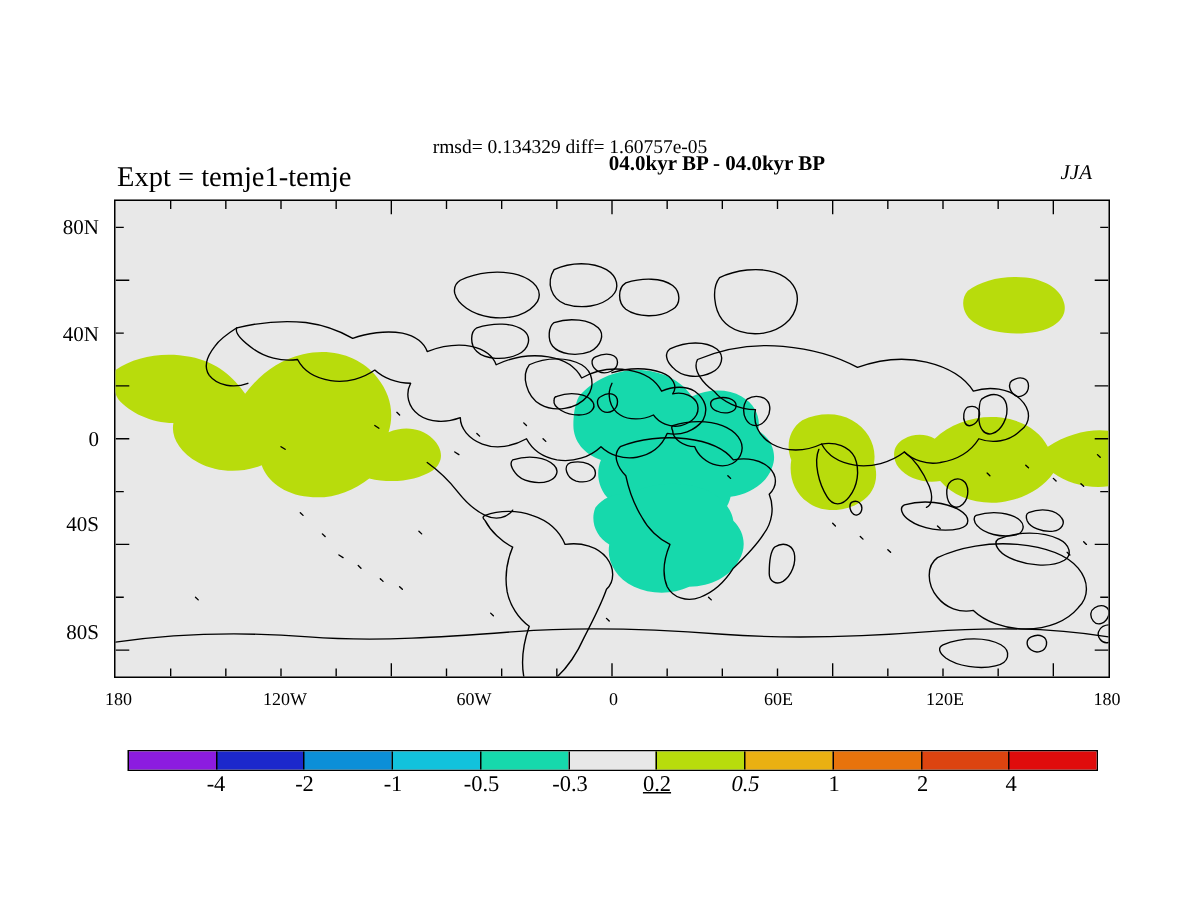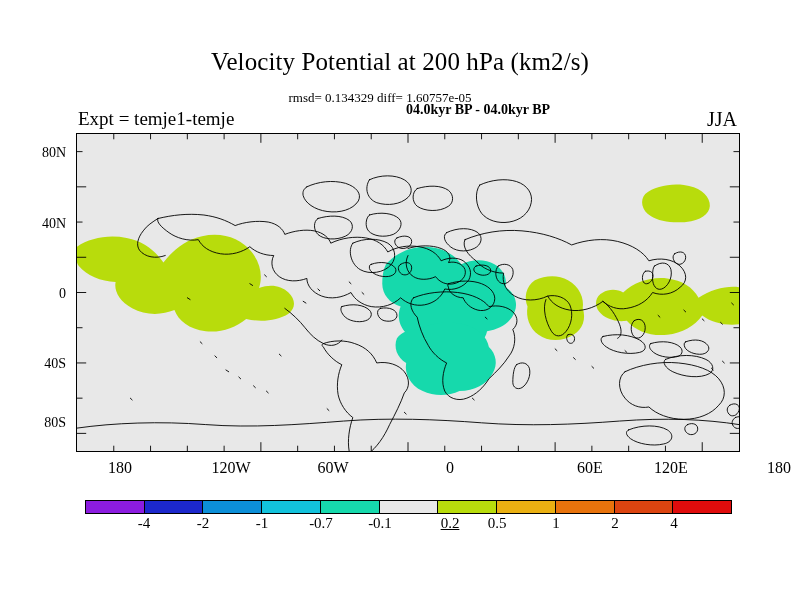--- a/index.html
+++ b/index.html
@@ -59,21 +59,22 @@
     position: absolute;
     left: 78px;
     top: 108px;
     font-size: 19px;
   }
 
   #season-label {
     position: absolute;
     left: 707px;
     top: 108px;
-    font-size: 20px;
+    font-size: 14px;
+    font-style: italic;
   }
 
   
   #map-panel {
     position: absolute;
     left: 76px;
     top: 133px;
     width: 664px;
     height: 319px;
     background: #e8e8e8;
@@ -87,24 +88,23 @@
     position: absolute;
     right: 734px;
     font-size: 14px;
     text-align: right;
     white-space: nowrap;
     font-family: Liberation Serif, serif;
   }
   .xtick-label {
     position: absolute;
     top: 459px;
-    font-size: 16px;
+    font-size: 12px;
     transform: translateX(-50%);
     white-space: nowrap;
-    margin-left: 41px;
   }
 
   
   #colorbar {
     position: absolute;
     left: 85px;
     top: 500px;
     width: 647px;
     height: 14px;
     border: 1px solid #000000;
@@ -120,21 +120,20 @@
     font-size: 15px;
     transform: translateX(-50%);
     white-space: nowrap;
   }
 </style>
 </head>
 <body>
 
 <div class="stage">
 
-  <div id="plot-title">Velocity Potential at 200 hPa (km2/s)</div>
   <div id="stats-line">rmsd= 0.134329 diff= 1.60757e-05</div>
   <div id="period-line">04.0kyr BP - 04.0kyr BP</div>
   <div id="expt-label">Expt = temje1-temje</div>
   <div id="season-label">JJA</div>
 
   <div id="map-panel" style="background: rgb(232, 232, 232);">
     <svg id="map-svg" viewBox="0 0 720 360" preserveAspectRatio="none">
 
       <g>
 
@@ -366,49 +365,49 @@
           <path d="M720,20 h-6 M720,60 h-10 M720,100 h-6 M720,140 h-10 M720,180 h-10
                    M720,220 h-6 M720,260 h-10 M720,300 h-6 M720,340 h-10"></path>
         </g>
       </g>
     </svg>
   </div>
 
   <div class="ytick-label" style="top:145px;">80N</div>
   <div class="ytick-label" style="top:216px;">40N</div>
   <div class="ytick-label" style="top:286px;">0</div>
-  <div class="ytick-label" style="top:356px;">40S</div>
+  <div class="ytick-label" style="top:343px;">40S</div>
   <div class="ytick-label" style="top:415px;">80S</div>
 
   <div class="xtick-label" style="left:79px;">180</div>
   <div class="xtick-label" style="left:190px;">120W</div>
-  <div class="xtick-label" style="left:292px;">60W</div>
+  <div class="xtick-label" style="left:316px;">60W</div>
   <div class="xtick-label" style="left:409px;">0</div>
-  <div class="xtick-label" style="left:549px;">60E</div>
+  <div class="xtick-label" style="left:519px;">60E</div>
   <div class="xtick-label" style="left:630px;">120E</div>
   <div class="xtick-label" style="left:738px;">180</div>
 
   <div id="colorbar">
     <div class="swatch" style="background: rgb(140, 28, 224);"></div>
     <div class="swatch" style="background: rgb(28, 40, 204);"></div>
     <div class="swatch" style="background: rgb(12, 143, 216);"></div>
     <div class="swatch" style="background: rgb(18, 194, 220);"></div>
     <div class="swatch" style="background: rgb(22, 217, 172);"></div>
     <div class="swatch" style="background: rgb(232, 232, 232);"></div>
     <div class="swatch" style="background: rgb(184, 220, 12);"></div>
     <div class="swatch" style="background: rgb(234, 176, 18);"></div>
     <div class="swatch" style="background: rgb(232, 115, 12);"></div>
     <div class="swatch" style="background: rgb(220, 68, 16);"></div>
     <div class="swatch" style="background: rgb(224, 12, 12);"></div>
   </div>
 
   <div class="cb-label" style="left:144px;">-4</div>
   <div class="cb-label" style="left:203px;">-2</div>
   <div class="cb-label" style="left:262px;">-1</div>
-  <div class="cb-label" style="left:321px;">-0.7</div>
-  <div class="cb-label" style="left:380px;">-0.1</div>
-  <div class="cb-label" style="left:450px;text-decoration:underline;">0.2</div>
-  <div class="cb-label" style="left:497px;">0.5</div>
+  <div class="cb-label" style="left:321px;">-0.5</div>
+  <div class="cb-label" style="left:380px;">-0.3</div>
+  <div class="cb-label" style="left:438px;text-decoration:underline;">0.2</div>
+  <div class="cb-label" style="left:497px;font-style:italic;">0.5</div>
   <div class="cb-label" style="left:556px;">1</div>
   <div class="cb-label" style="left:615px;">2</div>
   <div class="cb-label" style="left:674px;">4</div>
 
 </div>
 
 </body></html>

